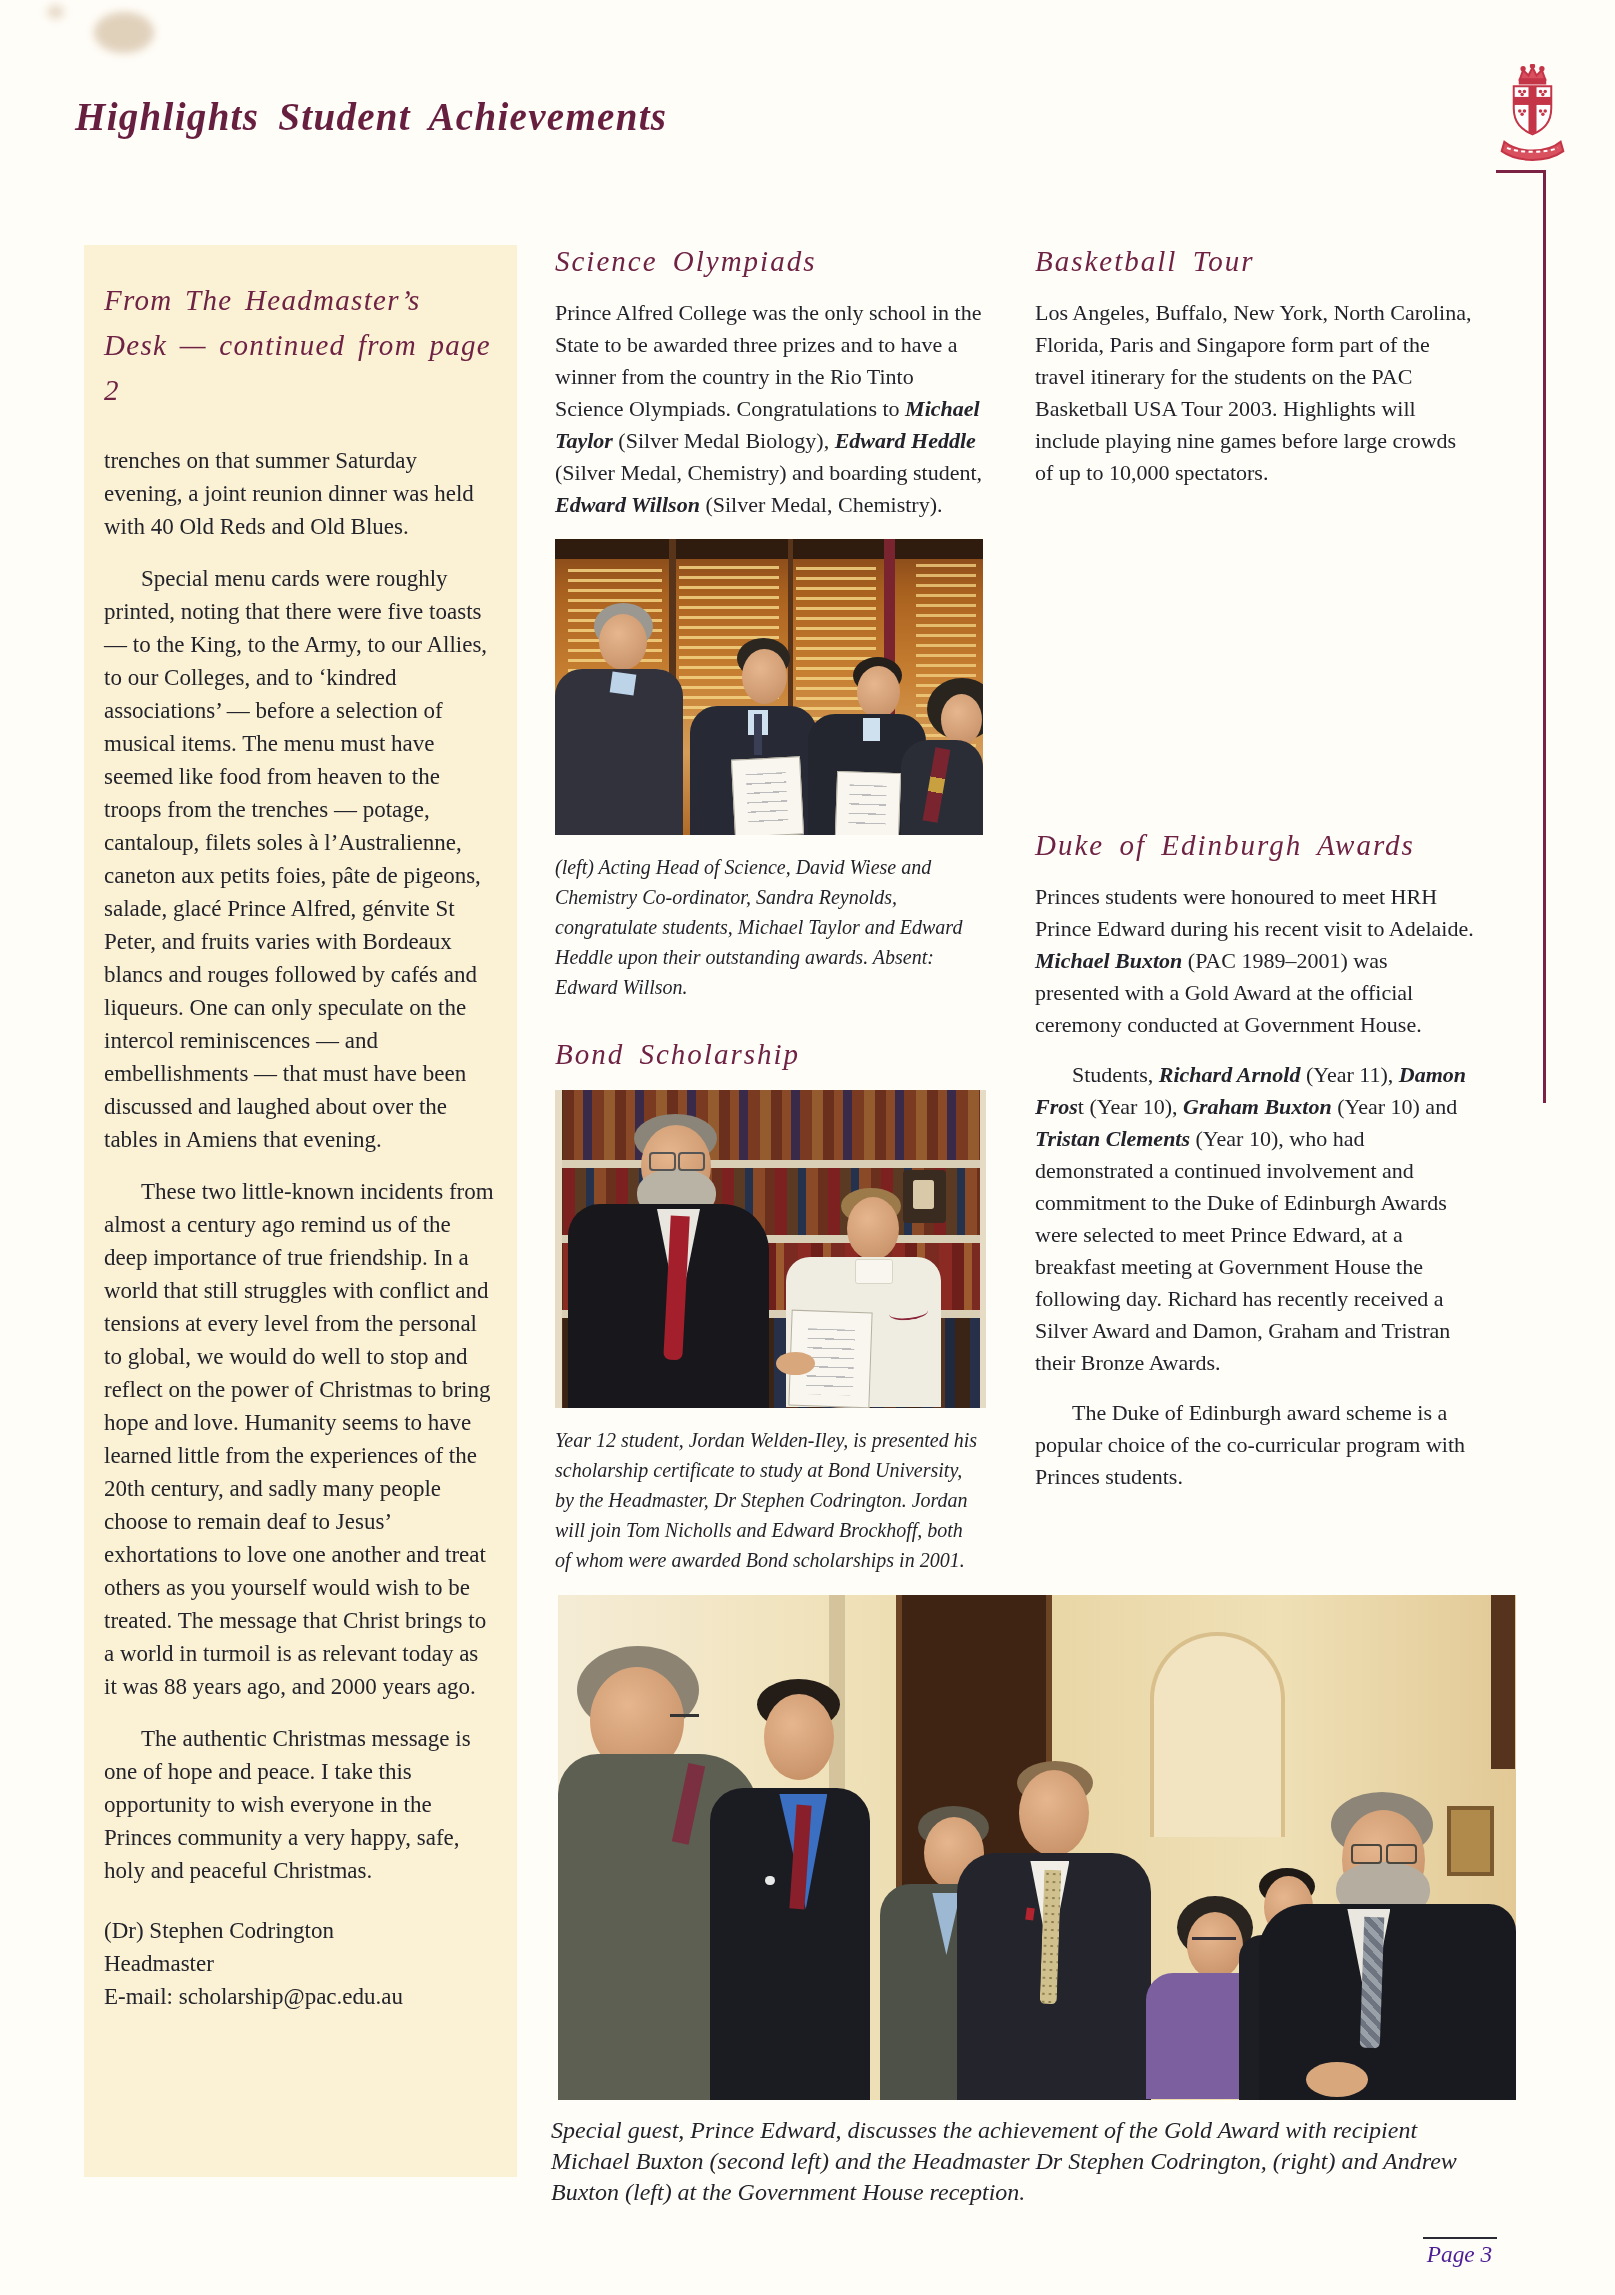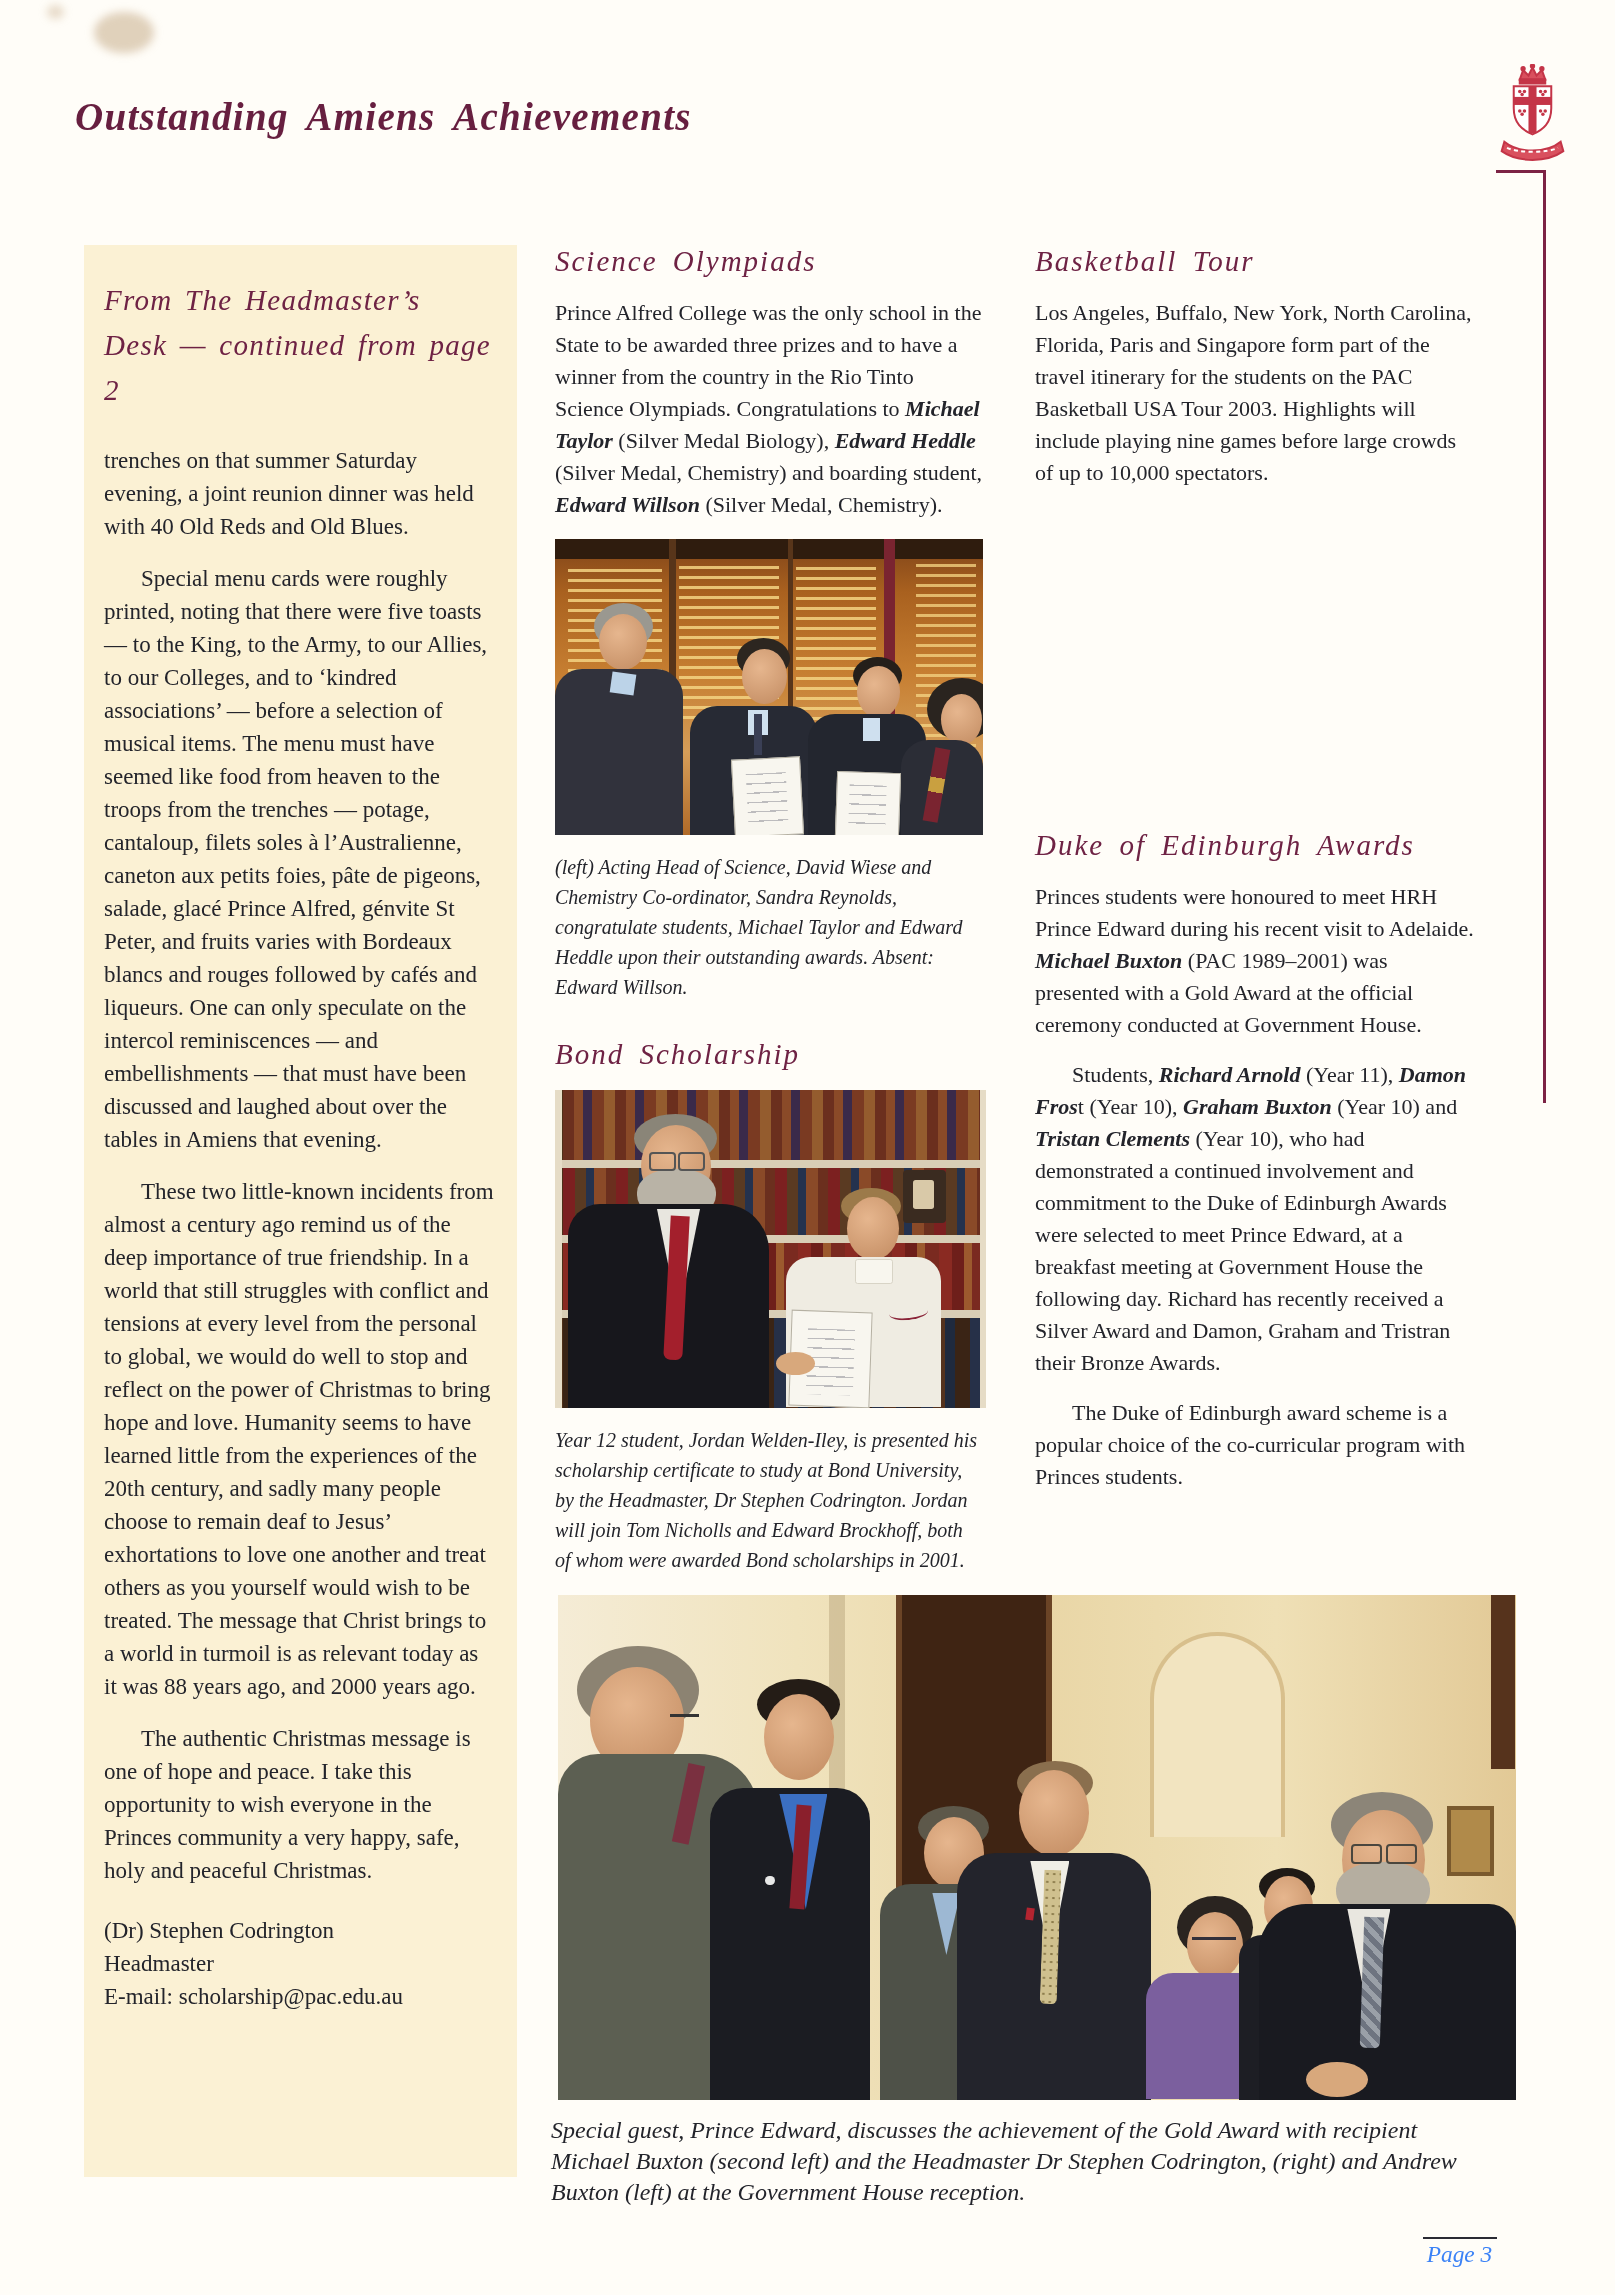--- a/index.html
+++ b/index.html
@@ -75,31 +75,31 @@
   .ph3 { width:958px; height:505px;
     background:linear-gradient(90deg,#f5ecd6 0%,#f0e3bd 25%,#e9d6a6 50%,#efe0b6 75%,#e2c996 100%); }
 
   .reception { position:absolute; left:551px; top:1595px; width:976px; }
   .reception .ph3 { position:relative; margin-left:7.4px; }
   .reception figcaption { margin-top:14.7px; width:936px; font-size:24px; line-height:31px; }
 
   
   .footer-rule { position:absolute; left:1423px; top:2237px; width:74px; height:2px; background:#2a2a33; }
   .footer-page { position:absolute; left:1416px; top:2241px; width:87px; text-align:center;
-    font-style:italic; font-size:23.4px; color:#3b82f6; margin:0; }
+    font-style:italic; font-size:23.4px; color:#4c1d95; margin:0; }
 </style>
 </head>
 <body>
 
 <div class="page">
 
   <div class="smudge" style="left:94px;top:12px;width:60px;height:41px;background:rgba(186,156,112,.45);"></div>
   <div class="smudge" style="left:47px;top:5.3px;width:17.4px;height:13.4px;background:rgba(186,156,112,.35);"></div>
 
-  <h1 class="page-title">Outstanding Amiens Achievements</h1>
+  <h1 class="page-title">Highlights Student Achievements</h1>
 
   <svg class="crest" width="67" height="102" viewBox="0 0 100 152">
     <g fill="none" stroke="#c43548" stroke-width="3">
       <path d="M31,23 L36,9 L44,17 L50,5 L56,17 L64,9 L69,23 Z" fill="#d9505e"></path>
       <circle cx="36" cy="7" r="2.5" fill="#c43548"></circle>
         <circle cx="50" cy="3" r="2.5" fill="#c43548"></circle>
         <circle cx="64" cy="7" r="2.5" fill="#c43548"></circle>
       <rect x="31" y="23" width="38" height="6" fill="#c43548"></rect>
       <path d="M22,33 H78 V66 C78,88 66,98 50,105 C34,98 22,88 22,66 Z" fill="#fff"></path>
       <rect x="44" y="33" width="12" height="70" fill="#c43548" stroke="none"></rect>

